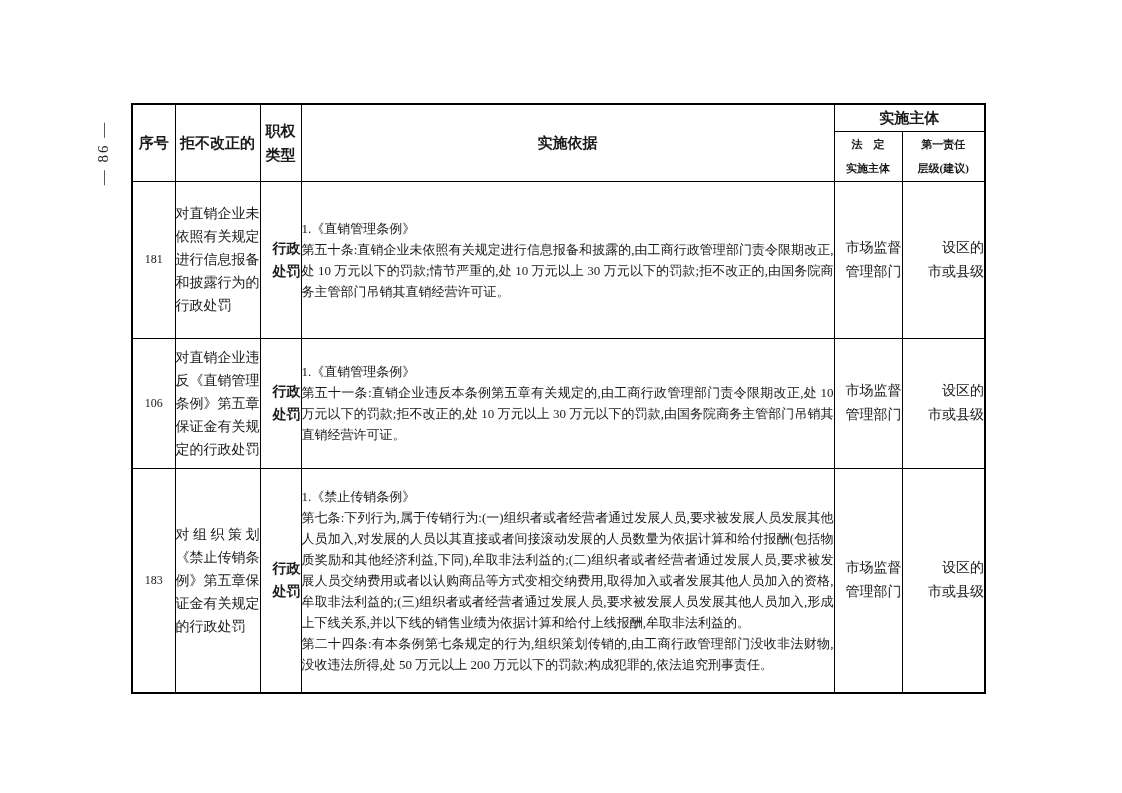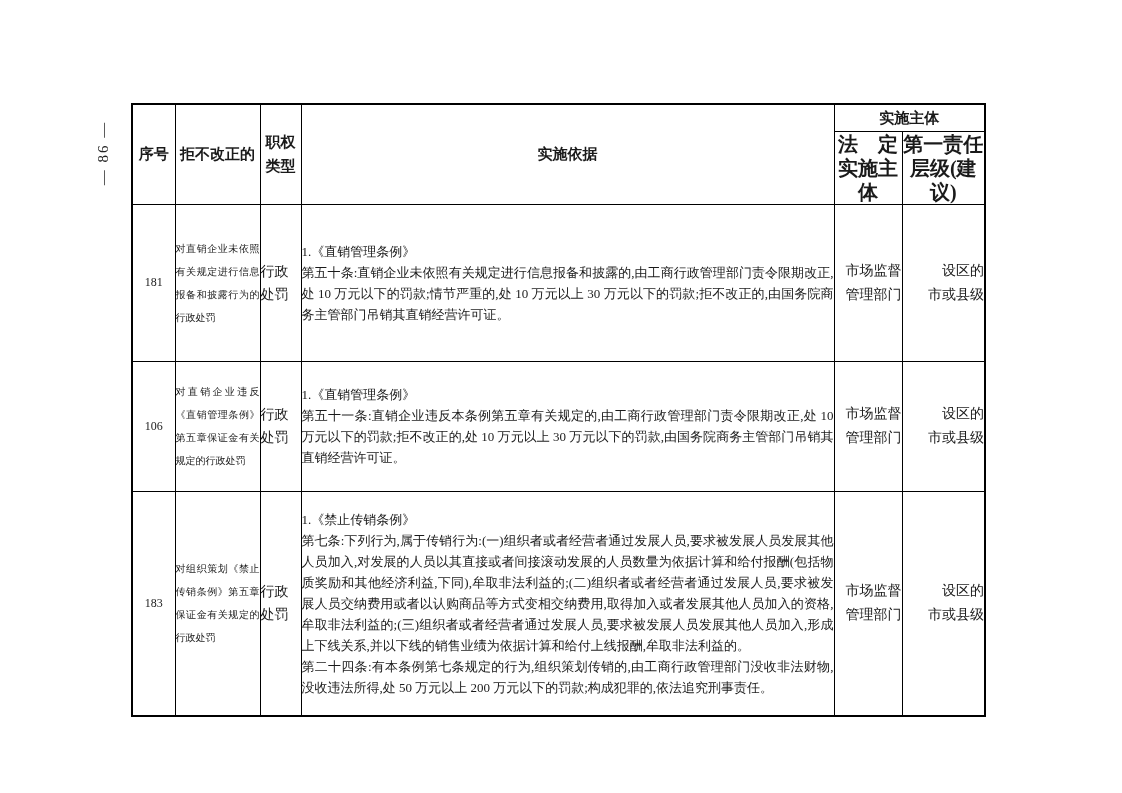--- a/index.html
+++ b/index.html
@@ -42,41 +42,42 @@
     overflow: hidden;
   }
   th {
     font-weight: bold;
     font-size: 15px;
     text-align: center;
     vertical-align: middle;
     line-height: 24px;
   }
   th.sub {
-    font-size: 20px;
+    font-size: 11px;
     margin-top: 21px;
   }
   td {
     font-size: 14px;
     vertical-align: middle;
   }
   .pre { white-space: pre-line; }
   td.cell-seq {
     text-align: center;
     font-size: 12px;
   }
   td.cell-name {
     text-align: justify;
     padding: 0 6px;
     line-height: 23px;
-    font-size: 10px;
+    font-size: 14px;
   }
   td.cell-power {
-    text-align: left;
+    text-align: right;
     line-height: 23px;
+    font-weight: bold;
   }
   td.cell-basis {
     text-align: justify;
     padding: 2px 10px;
     line-height: 21px;
     font-size: 13px;
   }
   td.cell-impl, td.cell-level {
     text-align: right;
     line-height: 24px;

